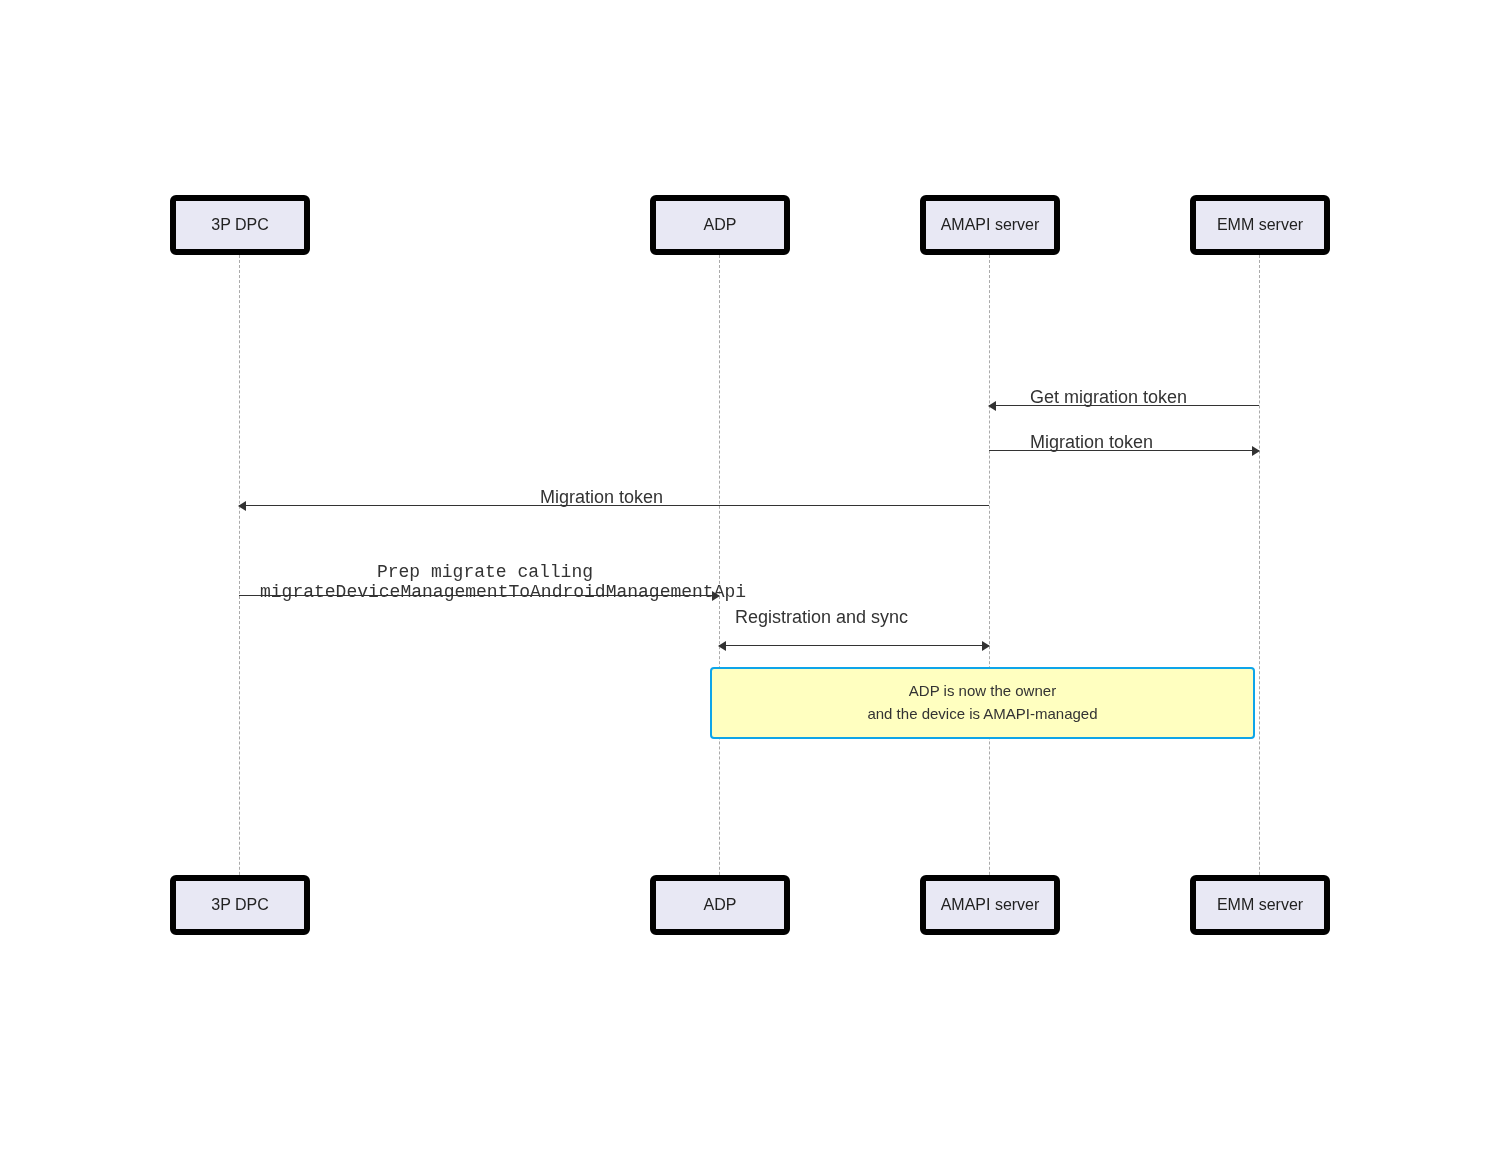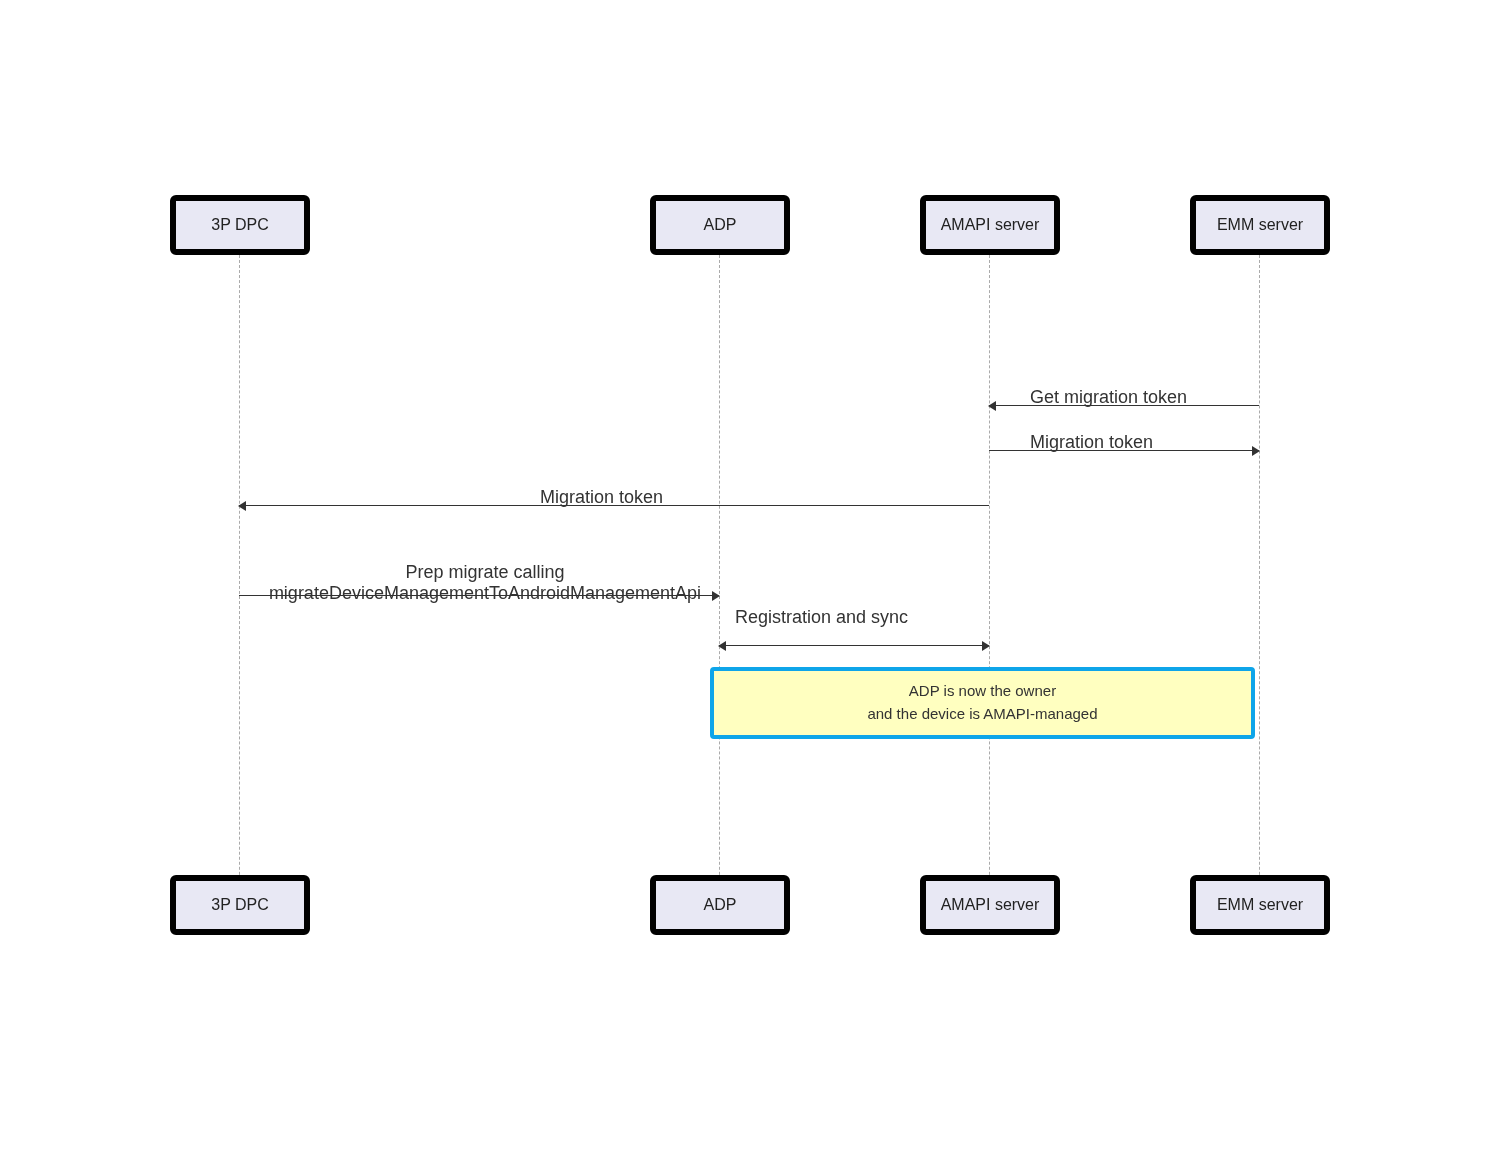--- a/index.html
+++ b/index.html
@@ -88,21 +88,21 @@
       right: -1px;
       top: -5px;
       border-top: 5px solid transparent;
       border-bottom: 5px solid transparent;
       border-left: 8px solid #333;
     }
     
     .highlight-box {
       position: absolute;
       background: #ffffc0;
-      border: 4px solid #0ea5e9;
+      border: 2px solid #0ea5e9;
       border-radius: 4px;
       display: flex;
       align-items: center;
       justify-content: center;
       text-align: center;
       font-size: 15px;
       color: #333;
       line-height: 1.5;
     }
   </style>
@@ -138,21 +138,21 @@
   <div class="arrow-label" style="left:920px; top:237px;">
     <span>Migration token</span>
   </div>
 
   <div class="arrow-line arrowhead-left" style="left:129px; top:310px; width:750px;"></div>
   <div class="arrow-label" style="left:430px; top:292px;">
     <span>Migration token</span>
   </div>
 
   <div class="arrow-line arrowhead-right" style="left:129px; top:400px; width:480px;"></div>
-  <div class="arrow-label" style="left:150px; top:367px; text-align:center; width:450px;">
+  <div class="arrow-label" style="left:150px; top:367px; text-align:center; width:450px;font-family:Liberation Mono, monospace;">
     <div>Prep migrate calling</div>
     <div>migrateDeviceManagementToAndroidManagementApi</div>
   </div>
 
   <div class="arrow-line arrow-double" style="left:609px; top:450px; width:270px;"></div>
   <div class="arrow-label" style="left:625px; top:412px;">
     <span>Registration and sync</span>
   </div>
 
   <div class="highlight-box" style="left:600px; top:472px; width:545px; height:72px;">

